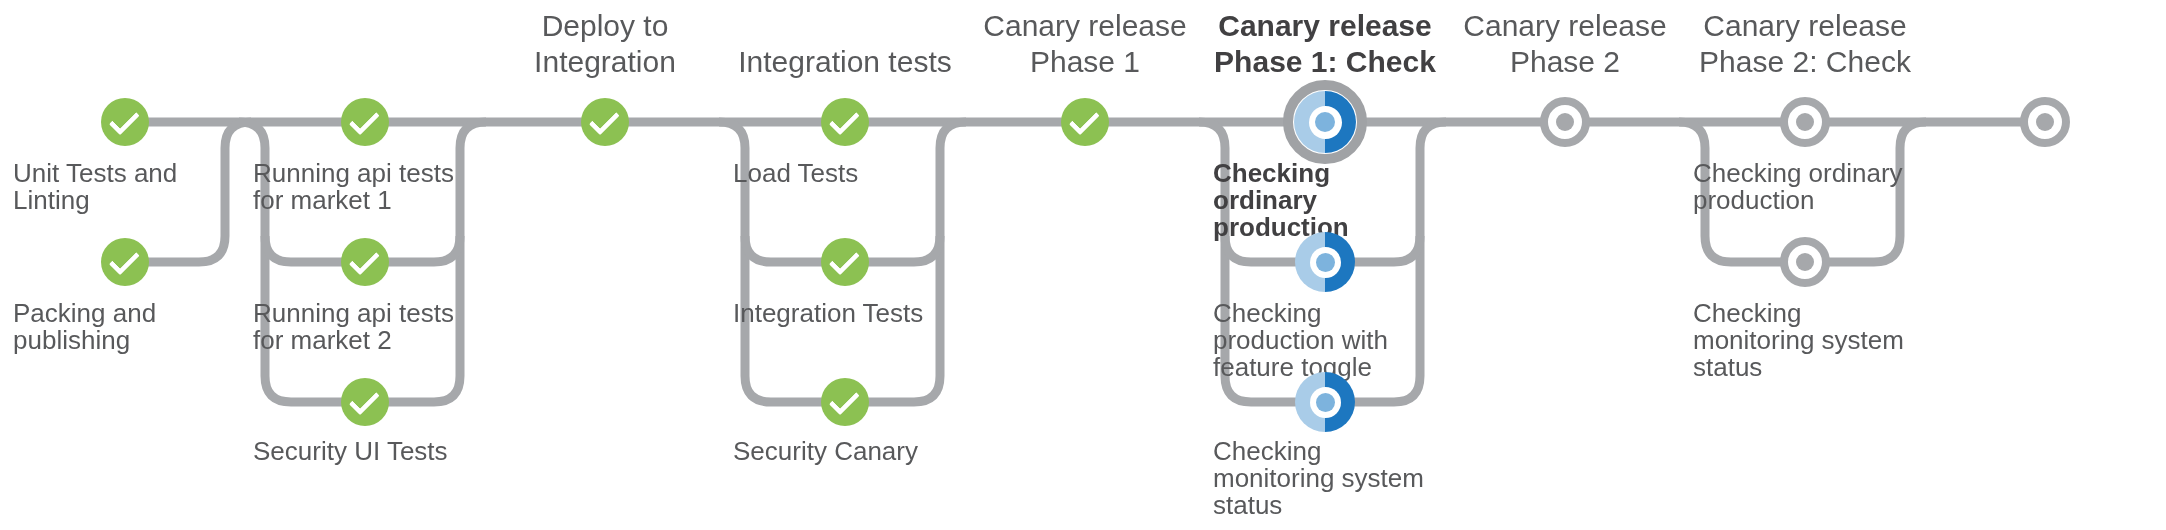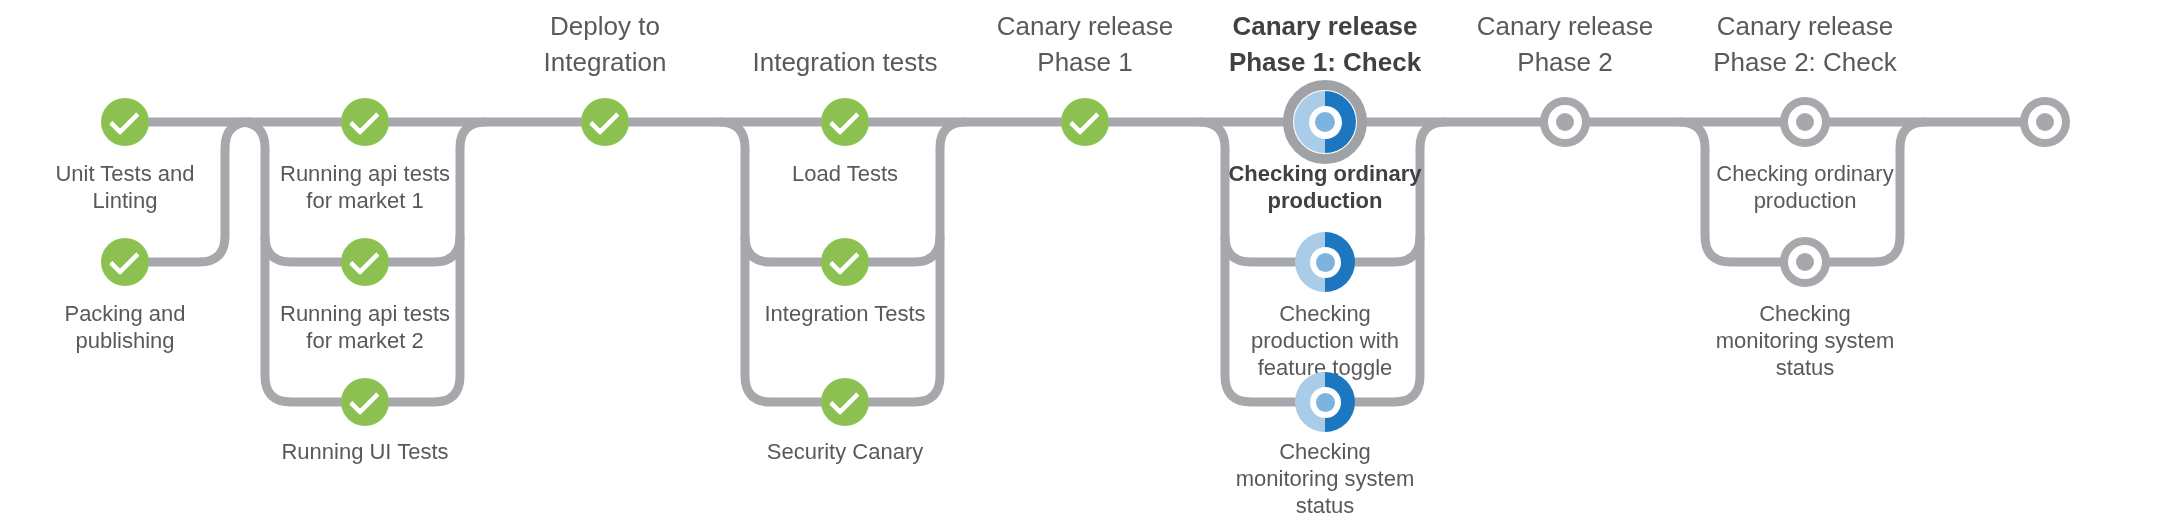--- a/index.html
+++ b/index.html
@@ -5,27 +5,27 @@
   html,body { margin:0; padding:0; background:#ffffff; }
   .canvas {
     position:relative; width:2166px; height:530px; background:#ffffff;
     font-family:"Liberation Sans", sans-serif; overflow:hidden;
   }
   svg.lines { position:absolute; left:0; top:0; }
   svg.lines path { fill:none; stroke:#a6a8ab; stroke-width:9; }
 
   .stage-title {
     position:absolute; bottom:450px; width:240px; text-align:center;
-    font-size:26px; line-height:36px; color:#58595b; white-space:pre-line;margin-top:38px;
+    font-size:30px; line-height:36px; color:#58595b; white-space:pre-line;margin-top:38px;
   }
   .stage-title.bold { font-weight:bold; color:#414042; }
 
   .task-label {
-    position:absolute; width:224px; text-align:center;
-    font-size:22px; line-height:27px; color:#58595b; white-space:pre-line;
+    position:absolute; width:224px; text-align:left;
+    font-size:26px; line-height:27px; color:#58595b; white-space:pre-line;
   }
   .task-label.bold { font-weight:bold; color:#414042; }
 
   .node { position:absolute; border-radius:50%; box-sizing:border-box;
           display:flex; align-items:center; justify-content:center; }
 
   .node.done { width:48px; height:48px; background:#8cc152; }
   .check {
     width:23px; height:11px;
     border-left:5px solid #ffffff; border-bottom:5px solid #ffffff;
@@ -80,21 +80,21 @@
 Phase 2: Check</div>
 
   <div class="task-label" style="left:13px;top:160px">Unit Tests and
 Linting</div>
   <div class="task-label" style="left:13px;top:300px">Packing and
 publishing</div>
   <div class="task-label" style="left:253px;top:160px">Running api tests
 for market 1</div>
   <div class="task-label" style="left:253px;top:300px">Running api tests
 for market 2</div>
-  <div class="task-label" style="left:253px;top:438px">Running UI Tests</div>
+  <div class="task-label" style="left:253px;top:438px">Security UI Tests</div>
   <div class="task-label" style="left:733px;top:160px">Load Tests</div>
   <div class="task-label" style="left:733px;top:300px">Integration Tests</div>
   <div class="task-label" style="left:733px;top:438px">Security Canary</div>
   <div class="task-label bold" style="left:1213px;top:160px">Checking ordinary
 production</div>
   <div class="task-label" style="left:1213px;top:300px">Checking
 production with
 feature toggle</div>
   <div class="task-label" style="left:1213px;top:438px">Checking
 monitoring system

